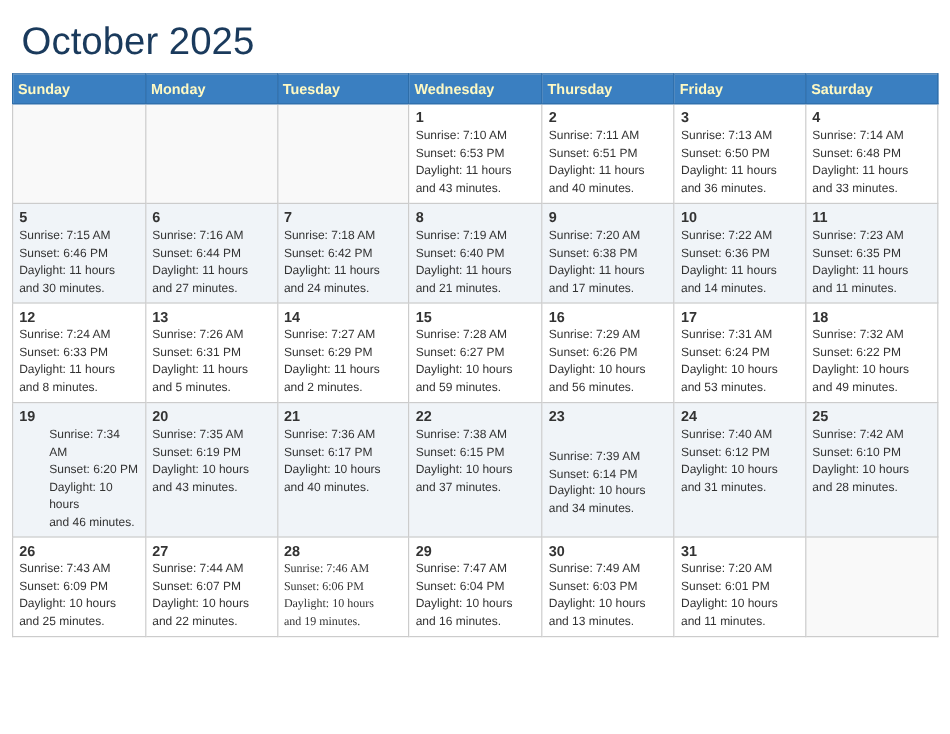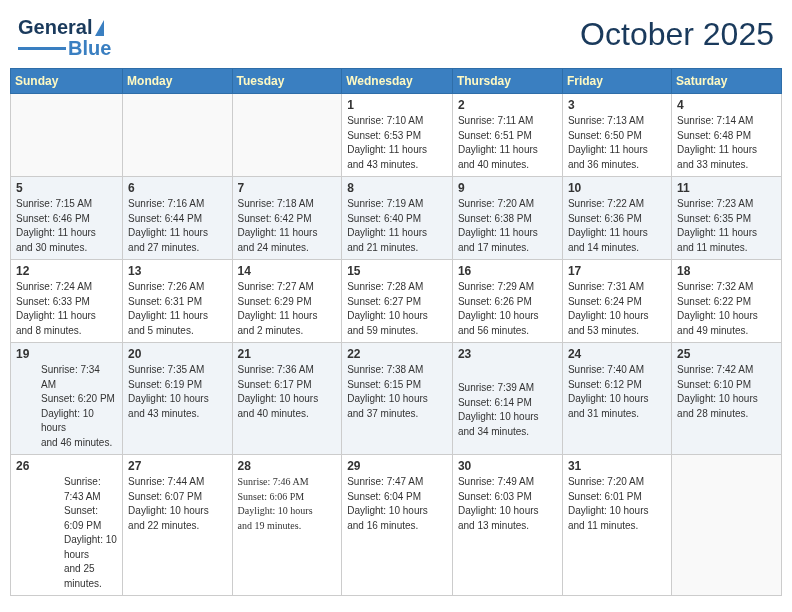--- a/index.html
+++ b/index.html
@@ -72,30 +72,20 @@
       color: #333;
     }
     .empty-cell {
       background: #f9f9f9 !important;
     }
   </style>
 </head>
 <body>
 
 <div class="header">
-  <div class="logo">
-    <div style="display:flex;align-items:center;">
-      <span style="font-size:20px;font-weight:bold;color:#1a3a5c;">General</span>
-      <span style="display:inline-block;width:0;height:0;border-left:9px solid transparent;border-right:0px solid transparent;border-bottom:16px solid #3a7fc1;margin-left:3px;"></span>
-    </div>
-    <div style="display:flex;align-items:center;margin-top:-2px;">
-      <span style="width:48px;height:3px;background:#3a7fc1;display:inline-block;"></span>
-      <span style="font-size:20px;font-weight:bold;color:#3a7fc1;margin-left:2px;">Blue</span>
-    </div>
-  </div>
   <div class="title-block">
     <div class="month-title">October 2025</div>
   </div>
 </div>
 
 <table class="calendar">
   <thead>
     <tr>
     <th>Sunday</th>
         <th>Monday</th>
@@ -289,21 +279,21 @@
           <div class="day-number">25</div>
           <div class="day-info" style="white-space: pre-line;">Sunrise: 7:42 AM
 Sunset: 6:10 PM
 Daylight: 10 hours
 and 28 minutes.</div>
         </td>
       </tr>
       <tr>
         <td>
           <div class="day-number">26</div>
-          <div class="day-info" style="white-space: pre-line; margin-left: 48px;">Sunrise: 7:43 AM
+          <div class="day-info" style="white-space: pre-line;">Sunrise: 7:43 AM
 Sunset: 6:09 PM
 Daylight: 10 hours
 and 25 minutes.</div>
         </td>
         <td>
           <div class="day-number">27</div>
           <div class="day-info" style="white-space: pre-line;">Sunrise: 7:44 AM
 Sunset: 6:07 PM
 Daylight: 10 hours
 and 22 minutes.</div>

